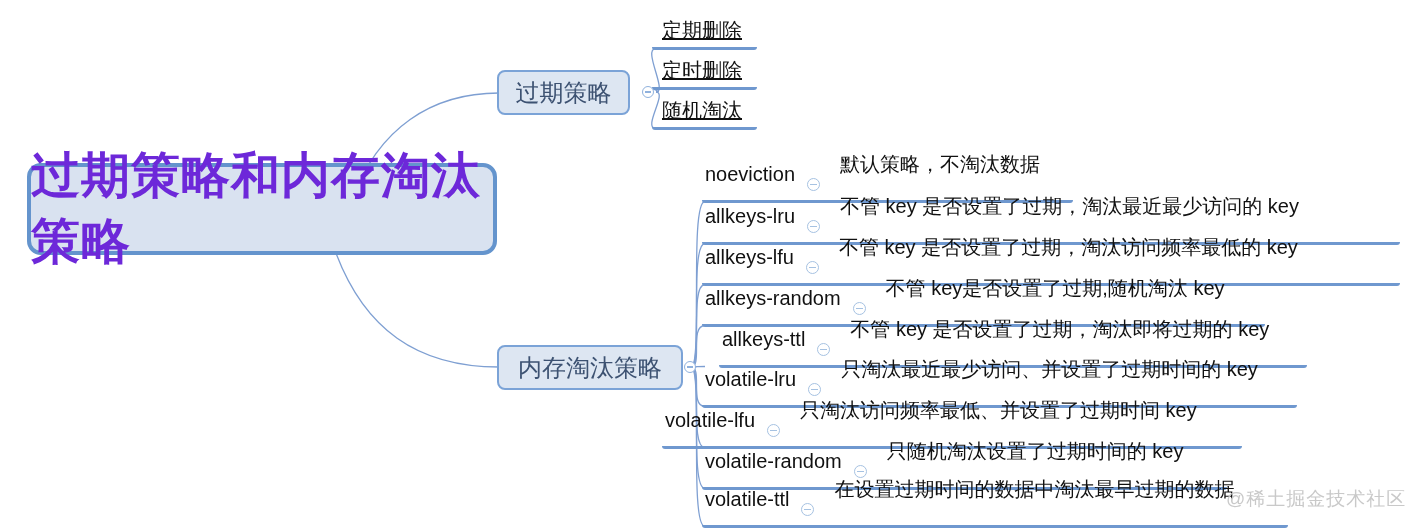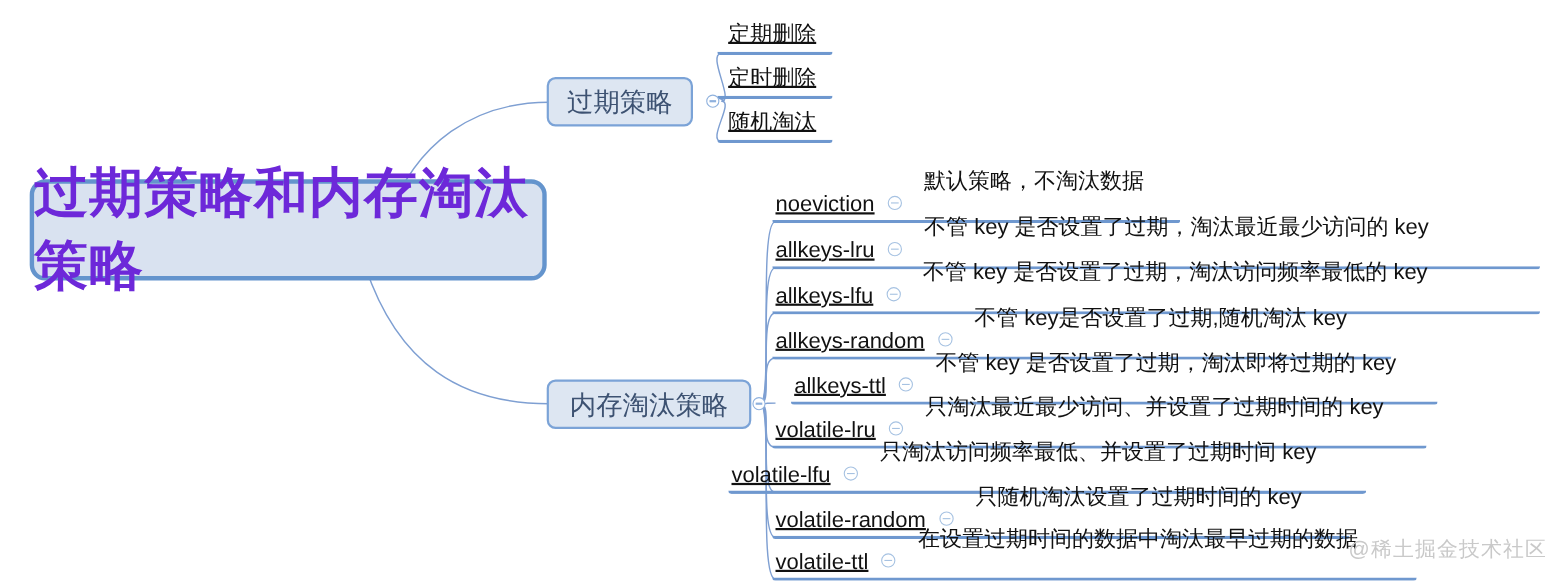--- a/index.html
+++ b/index.html
@@ -36,21 +36,21 @@
     display:flex; align-items:flex-end;
     border-bottom:3px solid #6f98cf; border-radius:0 0 3px 3px;
     font-size:20px; color:#111111; white-space:nowrap;
   }
   .leaf-row .txt { padding-bottom:5px; }
 
   .simple-leaf { left:652px; width:105px;text-decoration:underline; }
   .simple-leaf .txt { padding-left:10px; padding-bottom:3px; }
   #sl-0 { top:14px; } #sl-1 { top:54px;text-align:center; } #sl-2 { top:94px; }
 
-  .ev-row .name { padding-left:3px; padding-bottom:2px;text-decoration:underline; }
+  .ev-row .name { padding-left:3px; padding-bottom:14px; }
   .ev-row .desc { padding-bottom:22px; }
   .row-circle {
     width:13px; height:13px; border-radius:50%; background:#ffffff;
     border:1px solid #a6c2e2; margin:0 20px 9px 12px; flex:0 0 auto;
     display:flex; align-items:center; justify-content:center;
   }
   .row-circle i { display:block; width:7px; height:1.5px; background:#a6c2e2; }
 
   #ev-0 { top:167px; left:702px; width:371px; }
   #ev-1 { top:209px; left:702px; width:698px; }

